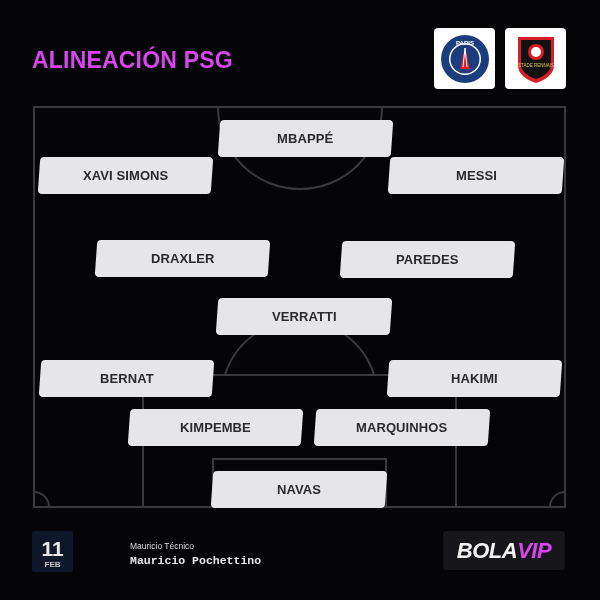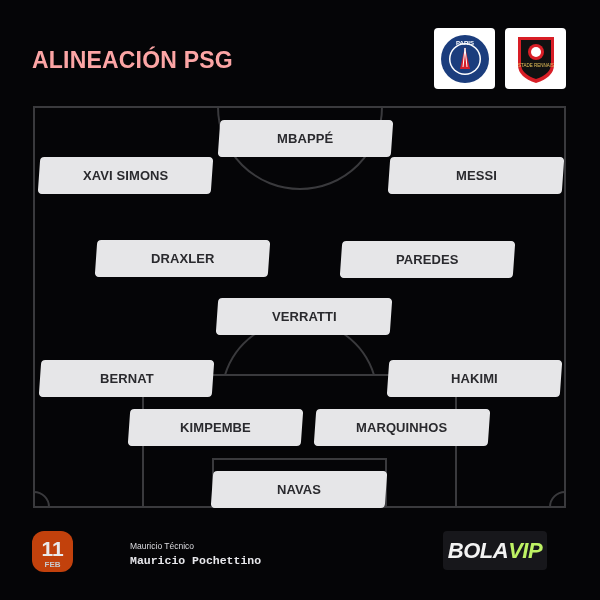--- a/index.html
+++ b/index.html
@@ -1,30 +1,30 @@
 <!DOCTYPE html>
 <html><head>
 <meta charset="utf-8">
 <style>
   html, body { margin:0; padding:0; }
   body { width:600px; height:600px; background:#050507; position:relative; overflow:hidden; font-family:"Liberation Sans", sans-serif; }
-  .title { position:absolute; left:32px; top:47px; color:#fca5a5; font-weight:bold; font-size:23px; letter-spacing:0.2px; }
+  .title { position:absolute; left:32px; top:47px; color:#d946ef; font-weight:bold; font-size:23px; letter-spacing:0.2px; }
   .badge { position:absolute; top:28px; width:61px; height:61px; background:#fff; border-radius:4px; display:flex; align-items:center; justify-content:center; }
   .pitch { position:absolute; left:33px; top:106px; width:533px; height:402px; }
   .pitch svg { position:absolute; left:0; top:0; }
   .player { position:absolute; height:37px; background:#e6e6e8; border-radius:4px; transform:skewX(-4deg); display:flex; align-items:center; justify-content:center; }
   .player span { transform:skewX(4deg); color:#2a2a2e; font-weight:bold; font-size:13px; letter-spacing:0.1px; }
-  .date { position:absolute; left:32px; top:531px; width:41px; height:41px; background:#c2410c; border-radius:12px; text-align:center; color:#e9e9ec; }
+  .date { position:absolute; left:32px; top:531px; width:41px; height:41px; background:#0f172a; border-radius:2px; text-align:center; color:#e9e9ec; }
   .date .day { font-size:21px; font-weight:bold; line-height:22px; margin-top:7px; display:block; }
   .date .mon { font-size:8px; font-weight:bold; display:block; line-height:9px; color:#c9c9cc;text-align:center; }
   .coach-label { position:absolute; left:130px; top:541px; font-size:8.5px; color:#dcdce0; }
   .coach-name { position:absolute; left:130px; top:554px; font-size:11.5px; color:#e8e8ec; font-weight:bold;font-family:Liberation Mono, monospace; }
-  .brand { position:absolute; left:443px; top:531px; width:104px; height:39px; background:#17171b; border-radius:4px; display:flex; align-items:center; justify-content:center; font-style:italic; font-weight:900; font-size:22px; letter-spacing:-0.5px; }
+  .brand { position:absolute; left:443px; top:531px; width:122px; height:39px; background:#17171b; border-radius:4px; display:flex; align-items:center; justify-content:center; font-style:italic; font-weight:900; font-size:22px; letter-spacing:-0.5px; }
   .brand .b1 { color:#f3f3f3; }
-  .brand .b2 { color:#bef264; }
+  .brand .b2 { color:#d946ef; }
 </style>
 </head>
 <body>
 
 <div class="title">ALINEACIÓN PSG</div>
 
 <div class="badge" style="left:434px;">
   <svg width="50" height="50" viewBox="0 0 50 50">
     <circle cx="25" cy="25" r="24" fill="#1b3d7d"></circle>
     <circle cx="25" cy="25" r="16" fill="#fff"></circle>

